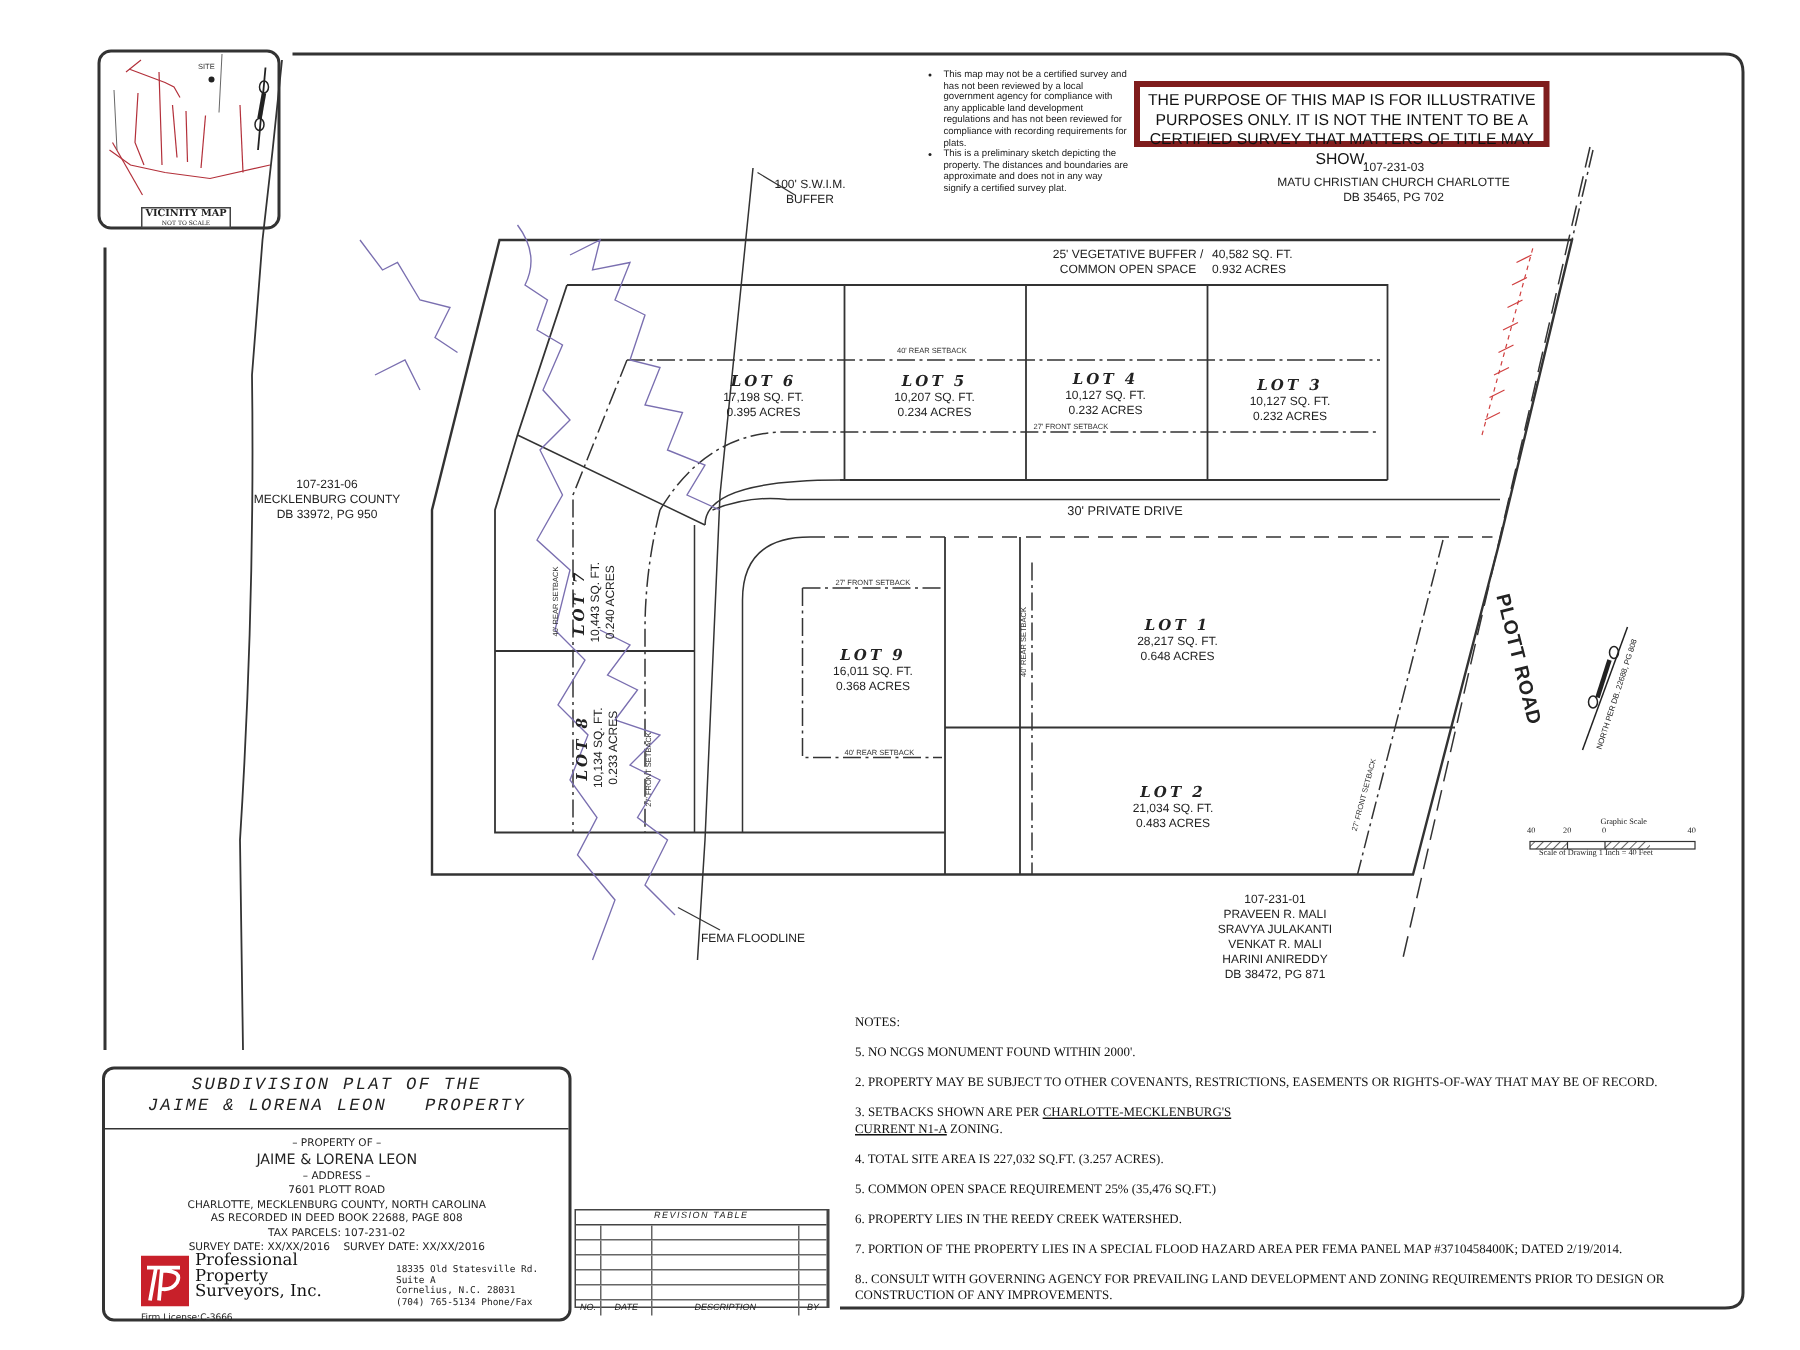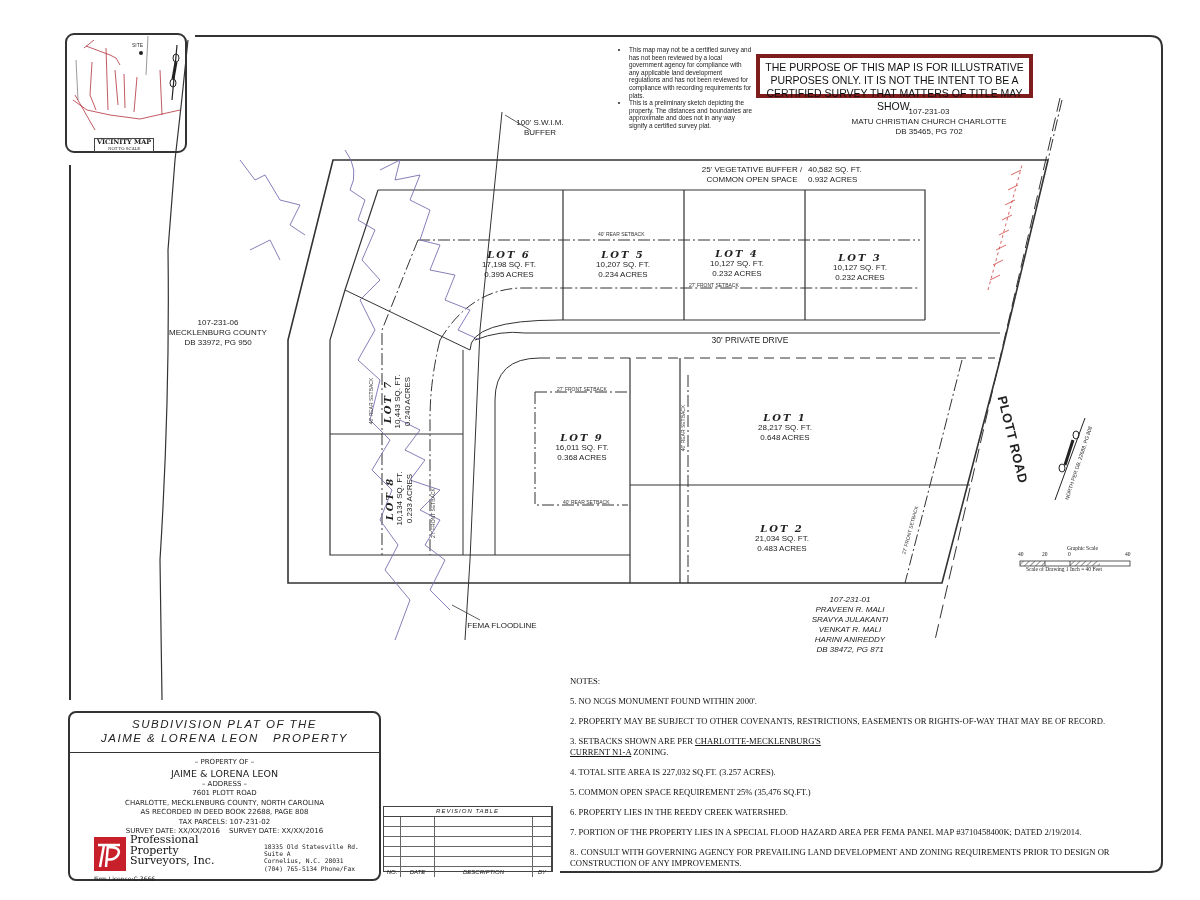--- a/index.html
+++ b/index.html
@@ -11,21 +11,21 @@
   .lot .name{font-family:"DejaVu Serif",serif;font-style:italic;font-weight:bold;font-size:10px;letter-spacing:2px;line-height:11px;}
   .tiny{font-size:5px;line-height:6px;color:#333;white-space:nowrap;position:absolute;}
   .disclaimer{position:absolute;left:623px;top:46px;width:130px;font-size:6.4px;line-height:7.6px;color:#222;}
   .disclaimer ul{margin:0;padding-left:6px;}
   .disclaimer li{margin:0;}
   .purpose{position:absolute;left:756px;top:54px;width:277px;height:44px;border:4px solid #7f1d1d;box-sizing:border-box;font-size:10.5px;line-height:13px;text-align:center;padding-top:3px;color:#111;}
   .notes{position:absolute;left:570px;top:676px;width:590px;font-family:"Liberation Serif",serif;font-size:8.6px;line-height:11px;color:#111;}
   .notes p{margin:0 0 9px 0;}
   .notes u{text-decoration:underline;}
   .title-block{position:absolute;left:68px;top:711px;width:313px;height:170px;border:2px solid #333;border-radius:8px;box-sizing:border-box;}
-  .tb-head{height:40px;border-bottom:1.5px solid #333;text-align:center;font-family:Liberation Sans, sans-serif;font-style:italic;font-size:11.5px;line-height:14px;letter-spacing:1.5px;padding-top:4px;box-sizing:border-box;}
+  .tb-head{height:40px;border-bottom:1.5px solid #333;text-align:center;font-family:Liberation Mono, monospace;font-style:italic;font-size:11.5px;line-height:14px;letter-spacing:1.5px;padding-top:4px;box-sizing:border-box;}
   .tb-body{text-align:center;font-family:"DejaVu Sans",sans-serif;font-size:7px;line-height:9.5px;padding-top:5px;color:#222;}
   .tb-body .big{font-size:9.5px;line-height:12px;}
   .company{position:absolute;left:24px;top:120px;width:280px;height:48px;}
   .company .logo{position:absolute;left:0;top:2px;width:32px;height:34px;}
   .company .cname{position:absolute;left:36px;top:0;font-family:"DejaVu Serif",serif;font-size:11px;line-height:10.5px;color:#111;}
   .company .lic{position:absolute;left:0;top:40px;font-family:"DejaVu Sans",sans-serif;font-size:6px;color:#222;}
   .company .addr{position:absolute;left:170px;top:8px;font-family:"DejaVu Sans Mono",monospace;font-size:6.3px;line-height:7.2px;color:#222;}
   .revtable{position:absolute;left:383px;top:806px;width:170px;height:66px;border:1px solid #444;border-right:2px solid #444;box-sizing:border-box;font-size:6px;font-style:italic;}
   .revtable .rtitle{height:9px;border-bottom:1px solid #444;text-align:center;line-height:9px;letter-spacing:1px;}
   .revtable .row{height:9px;border-bottom:1px solid #666;display:flex;}
@@ -166,21 +166,21 @@
 <div class="lbl abs" style="left:824px;top:107px;width:210px;">
   <div>107-231-03</div>
   <div>MATU CHRISTIAN CHURCH CHARLOTTE</div>
   <div>DB 35465, PG 702</div>
 </div>
 <div class="lbl abs" style="left:163px;top:318px;width:110px;">
   <div>107-231-06</div>
   <div>MECKLENBURG COUNTY</div>
   <div>DB 33972, PG 950</div>
 </div>
-<div class="lbl abs" style="left:790px;top:595px;width:120px;font-style:italic;">
+<div class="lbl abs" style="left:790px;top:595px;width:120px;">
   <div>107-231-01</div>
   <div>PRAVEEN R. MALI</div>
   <div>SRAVYA JULAKANTI</div>
   <div>VENKAT R. MALI</div>
   <div>HARINI ANIREDDY</div>
   <div>DB 38472, PG 871</div>
 </div>
 
 <div class="lbl abs" style="left:505px;top:118px;width:70px;">
   <div>100' S.W.I.M.</div>

